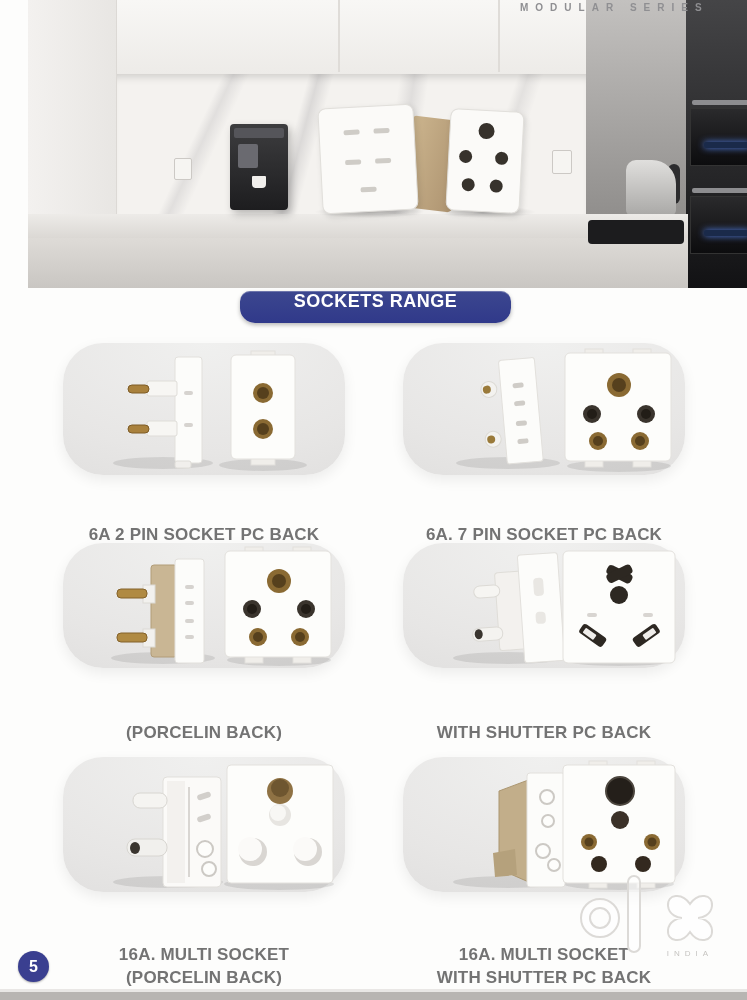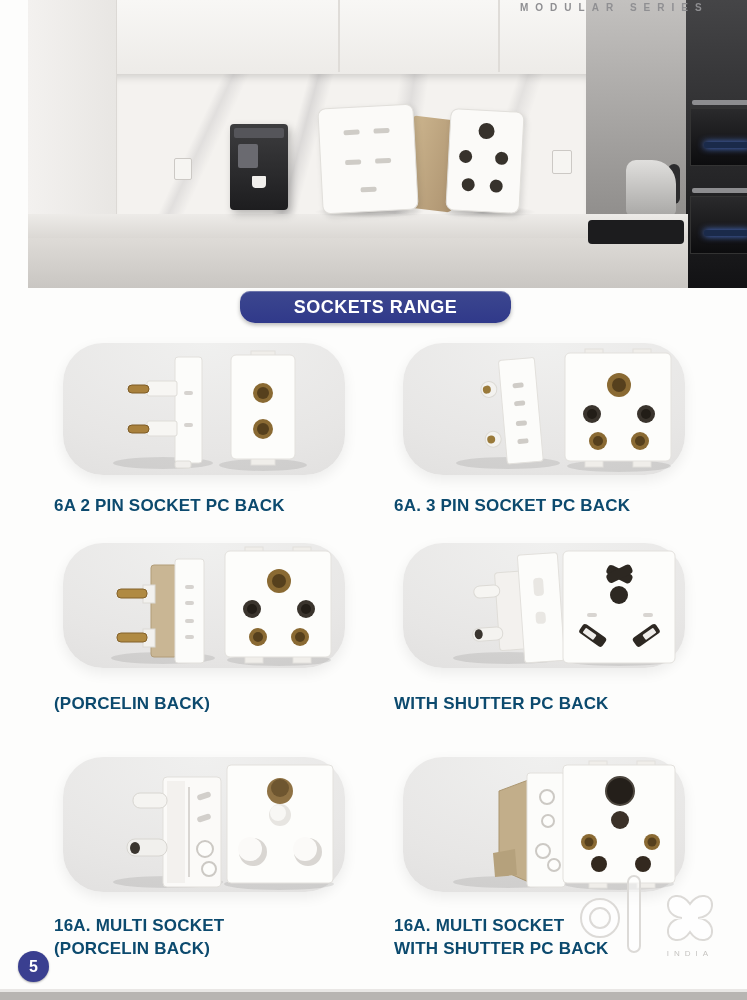--- a/index.html
+++ b/index.html
@@ -40,39 +40,39 @@
   .module-a{left:292px;top:106px;width:94px;height:104px;background:#fbfaf8;border:1px solid #e1dfdb;border-radius:8px;transform:rotate(-3deg);box-shadow:2px 3px 6px rgba(0,0,0,.12);}
   .module-a .slot{width:16px;height:5px;background:#cfccc7;border-radius:2px;}
   .module-b{left:420px;top:110px;width:72px;height:100px;background:#fbfaf8;border:1px solid #e1dfdb;border-radius:8px;transform:rotate(3deg);box-shadow:2px 3px 6px rgba(0,0,0,.12);}
   .module-b .hole{border-radius:50%;background:#37322c;}
   .wedge{left:378px;top:118px;width:52px;height:92px;background:linear-gradient(100deg,#cdb68f,#ad9370);transform:rotate(7deg);border-radius:6px;}
   .series-label{left:492px;top:2px;font-size:10px;letter-spacing:7px;color:#8f8f92;font-weight:600;white-space:nowrap;}
   
   .banner{
     position:absolute;left:240px;top:291px;width:271px;height:32px;
     background:linear-gradient(#3c478f,#30398a);border-radius:10px 10px 15px 15px;
-    display:flex;align-items:center;justify-content:center;
+    display:flex;align-items:flex-start;justify-content:center;
     color:#ffffff;font-size:18px;font-weight:700;letter-spacing:.5px;
     box-shadow:0 2px 4px rgba(0,0,0,.28), inset 0 1px 0 rgba(255,255,255,.25);
   }
   
   .card{
     position:absolute;width:282px;height:132px;border-radius:40px;
     background:radial-gradient(130% 150% at 50% 0%, #f0f0ef 0%, #e7e6e5 55%, #dcdbda 100%);
     box-shadow:0 5px 14px rgba(0,0,0,.07);
   }
   .card svg{display:block;width:282px;height:132px;}
   .c1{left:63px;top:343px;}  .c2{left:403px;top:343px;}
   .c3{left:63px;top:543px;height:125px;}  .c4{left:403px;top:543px;height:125px;}
   .c3 svg,.c4 svg{height:125px;}
   .c5{left:63px;top:757px;height:135px;}  .c6{left:403px;top:757px;height:135px;}
   .c5 svg,.c6 svg{height:135px;}
   .plabel{
-    position:absolute;width:300px;color:#0c4a6e;
-    font-size:17px;font-weight:700;line-height:23px;letter-spacing:.2px;
+    position:absolute;width:300px;text-align:center;color:#737373;
+    font-size:17px;font-weight:700;line-height:23px;letter-spacing:.2px;margin-top:29px;
   }
   .l1{left:54px;top:494px;} .l2{left:394px;top:494px;}
   .l3{left:54px;top:692px;} .l4{left:394px;top:692px;}
   .l5{left:54px;top:914px;} .l6{left:394px;top:914px;}
   
   .page-num{
     position:absolute;left:18px;top:951px;width:31px;height:31px;border-radius:50%;
     background:#3a3f90;color:#fff;display:flex;align-items:center;justify-content:center;
     font-size:16px;font-weight:700;box-shadow:0 1px 2px rgba(0,0,0,.3);
   }
@@ -324,21 +324,21 @@
         <circle cx="240" cy="107" r="8" fill="#33291f"></circle>
       </g>
     </svg>
   </div>
 
   <div class="plabel l1">
     <div>6A 2 PIN SOCKET PC BACK</div>
     <div></div>
   </div>
   <div class="plabel l2">
-    <div>6A. 3 PIN SOCKET PC BACK</div>
+    <div>6A. 7 PIN SOCKET PC BACK</div>
     <div></div>
   </div>
   <div class="plabel l3">
     <div>(PORCELIN BACK)</div>
   </div>
   <div class="plabel l4">
     <div>WITH SHUTTER PC BACK</div>
   </div>
   <div class="plabel l5">
     <div>16A. MULTI SOCKET</div>

